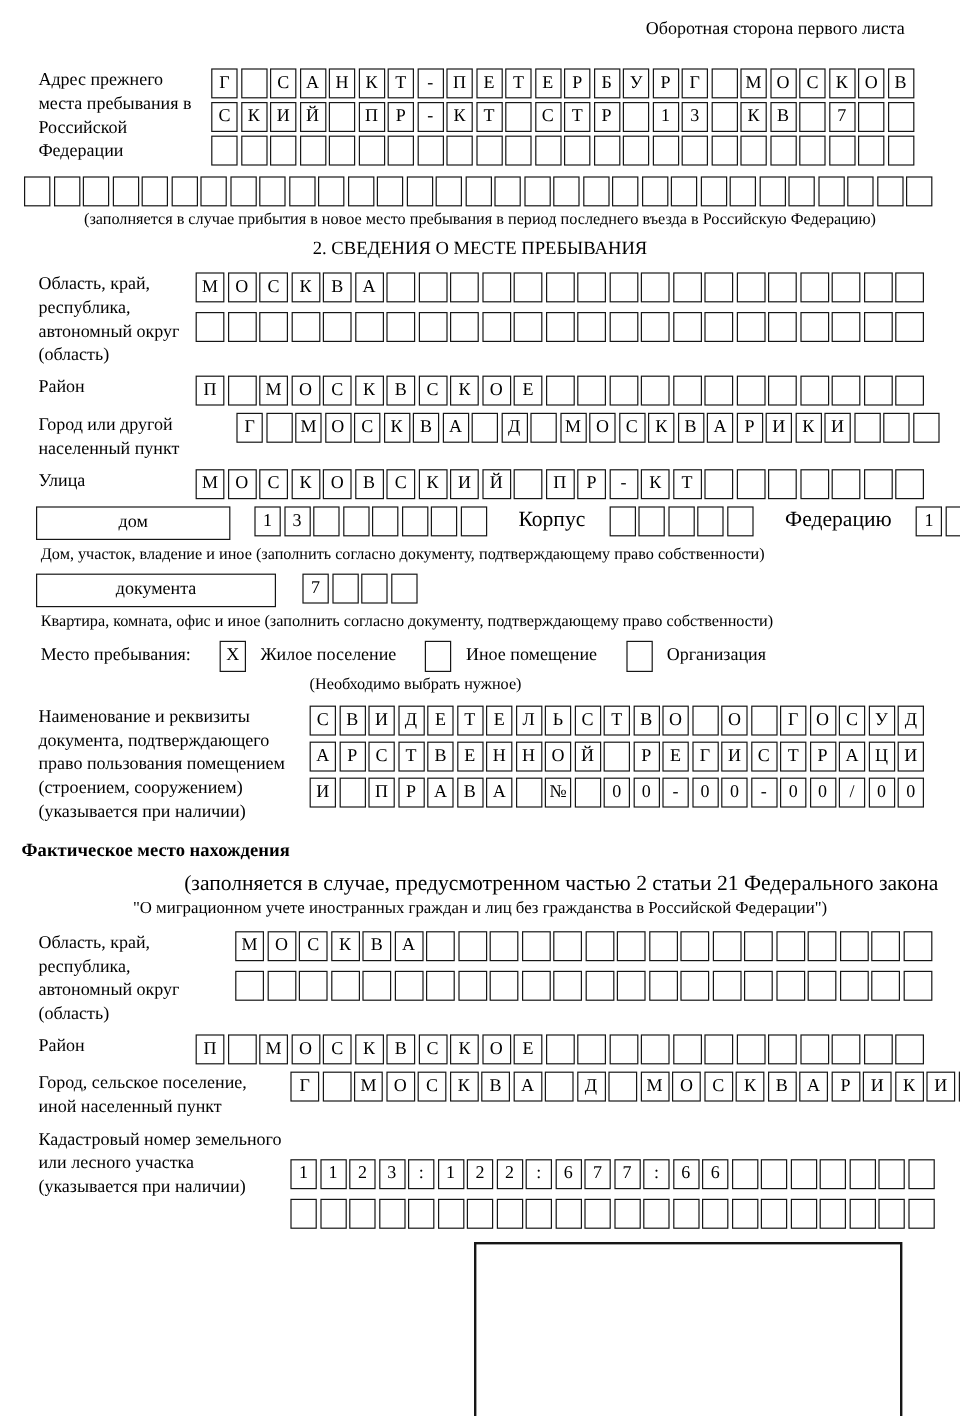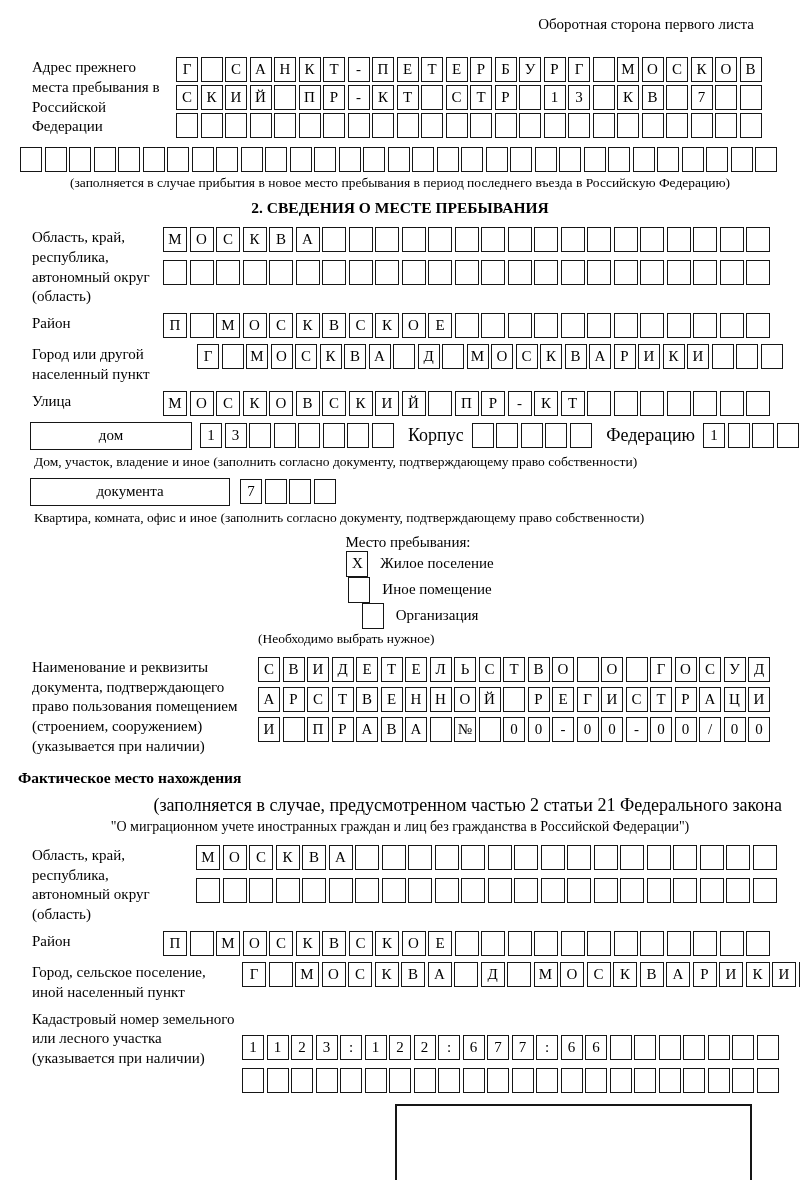--- a/index.html
+++ b/index.html
@@ -24,32 +24,32 @@
   .lbl-region2{width:178px !important;}
   .lbl-city2{width:224px !important;}
   .lbl-cad{width:224px !important;}
   .rows-col{display:flex;flex-direction:column;}
   .rows-col .cells{margin-bottom:3px;}
   .gap8{margin-bottom:8px !important;}
   .indent34{margin-left:34px;}
 
   .caption{font-size:13.5px;text-align:center;margin:2px 0 8px 0;}
   .caption-left{font-size:13.5px;margin:0 0 8px 16px;}
-  .section-title{font-size:15.5px;font-weight:bold;text-align:center;margin:8px 0 10px 0;}
+  .section-title{font-size:15.5px;font-weight:normal;text-align:center;margin:8px 0 10px 0;}
 
   
-  .inline-row{display:flex;align-items:center;margin:2px 0 4px 12px;}
+  .inline-row{display:flex;align-items:flex-start;margin:2px 0 4px 12px;gap:12px;}
   .wide-box{box-sizing:border-box;height:28px;border:1.6px solid #161616;display:flex;
     align-items:center;justify-content:center;font-size:15px;flex:none;}
   .box-dom{width:162px;margin-right:8px;}
   .box-kv{width:200px;margin-right:10px;}
   .mid-lbl{font-size:18px;padding:0 8px 0 12px;flex:none;}
 
   
-  .stay-row{display:flex;align-items:center;margin:6px 0 2px 16px;font-size:15px;flex-direction:column;}
+  .stay-row{display:flex;align-items:center;margin:6px 0 2px 16px;font-size:15px;}
   .stay-opt{display:flex;align-items:center;margin-left:24px;}
   .stay-opt:first-of-type{margin-left:12px;}
   .checkbox{box-sizing:border-box;width:22px;height:26px;border:1.6px solid #161616;
     display:flex;align-items:center;justify-content:center;font-size:15px;margin-right:12px;flex:none;}
   .stay-note{font-size:13.5px;margin:2px 0 10px 240px;}
 
   .fact-title{font-size:15.5px;font-weight:bold;text-align:left;margin:12px 0 8px 0;}
   .fact-note{font-size:18px;text-align:right;margin:0 0 3px 0;}
   .fact-note2{font-size:14px;text-align:center;margin:0 0 10px 0;}
 

